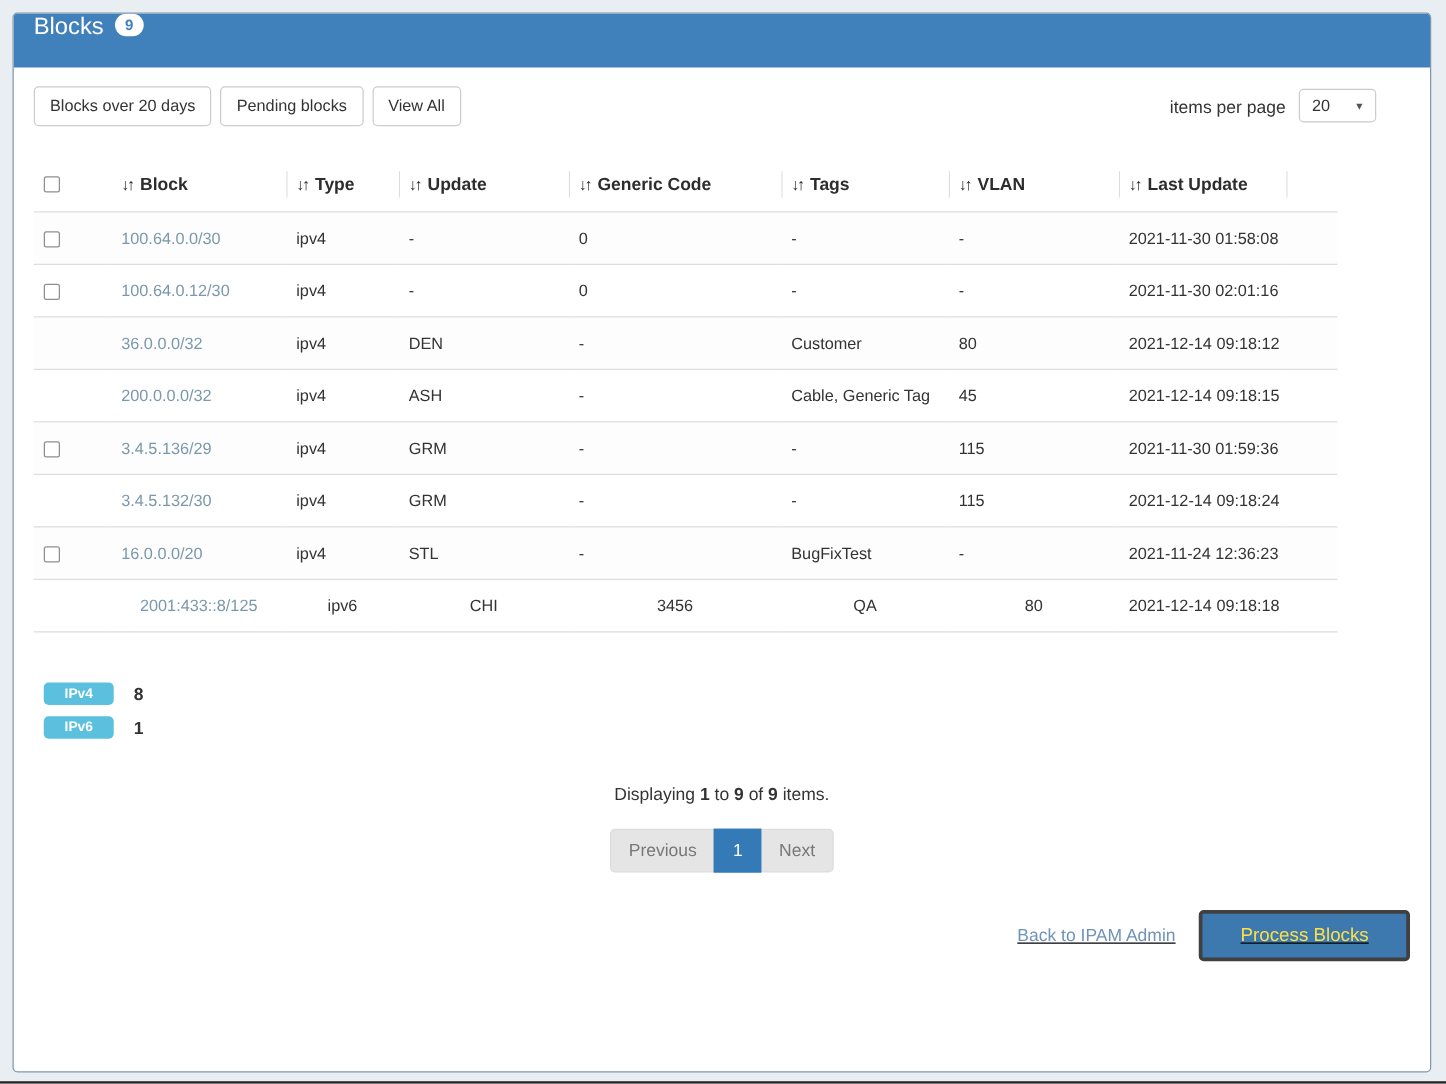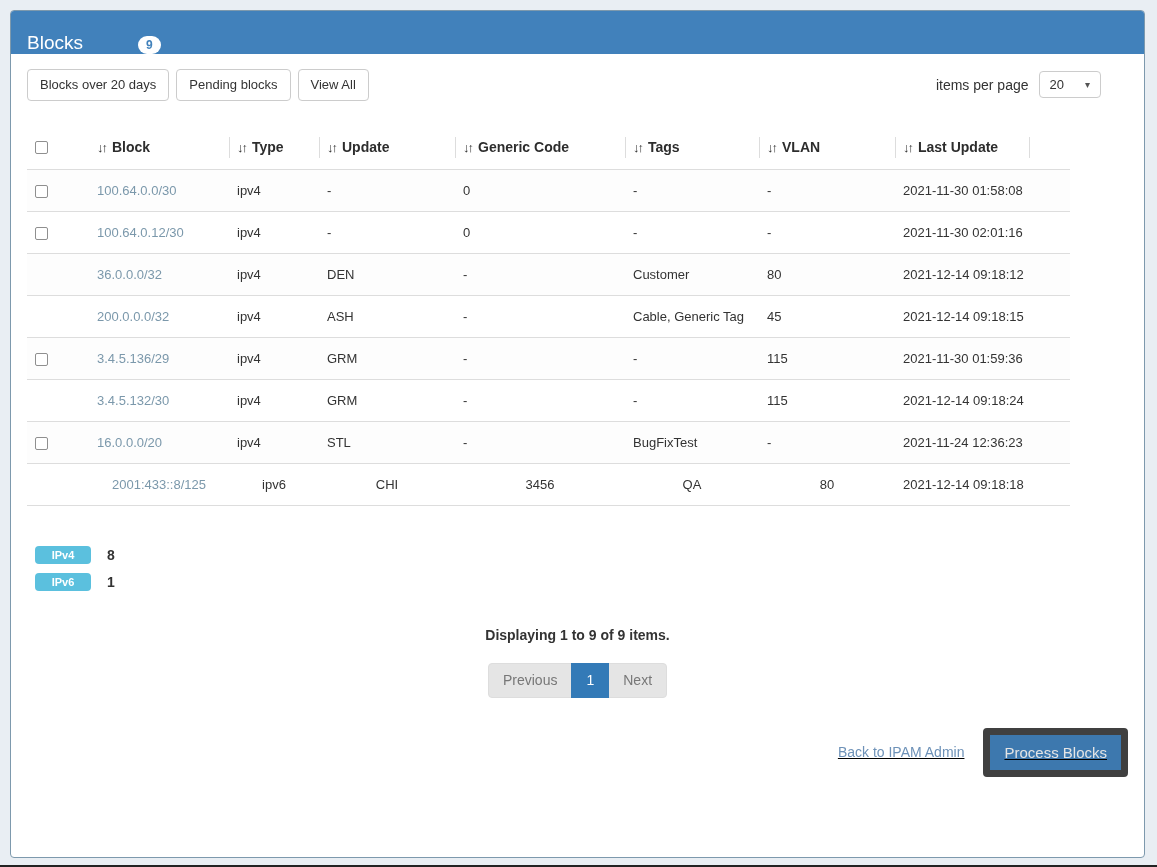--- a/index.html
+++ b/index.html
@@ -11,21 +11,21 @@
   body{
     width:1157px;height:867px;position:relative;overflow:hidden;
     background:#e9eef3;font-family:"Liberation Sans",sans-serif;
   }
   .panel{
     position:absolute;left:10px;top:10px;width:1135px;height:848px;
     background:#fff;border:1px solid var(--panel-border);border-radius:4px;overflow:hidden;
   }
   .panel-heading{
     height:43px;background:var(--header-bg);padding:0 16px;
-    display:flex;align-items:flex-end;gap:46px;
+    display:flex;align-items:flex-start;
   }
   .panel-title{color:#fff;font-size:19px;}
   .count-badge{
     margin-left:9px;background:#fff;color:var(--header-bg);
     font-size:12px;font-weight:bold;border-radius:11px;padding:3px 8px;line-height:1;
   }
   .panel-body{padding:15px 16px;}
   .toolbar{display:flex;justify-content:space-between;align-items:center;}
   .filter-buttons{display:flex;gap:7px;}
   .btn-default{
@@ -61,34 +61,34 @@
     border-radius:2px;background:#fff;cursor:pointer;vertical-align:middle;
   }
   .block-link{color:var(--link);text-decoration:none;cursor:pointer;}
   .summary{margin-top:40px;margin-left:8px;}
   .summary-row{display:flex;align-items:center;gap:16px;margin-bottom:9px;}
   .tag-badge{
     display:inline-block;width:56px;text-align:center;background:var(--info);
     color:#fff;font-size:11px;font-weight:bold;border-radius:4px;padding:3px 0;
   }
   .tag-count{font-size:14px;font-weight:bold;color:#333;}
-  .displaying{margin-top:36px;text-align:center;font-size:14px;color:#333;font-weight:bold;}
+  .displaying{margin-top:36px;text-align:center;font-size:14px;color:#333;}
   .pager-wrap{margin-top:20px;display:flex;justify-content:center;}
   .page-btn{
     display:inline-block;border:1px solid #ddd;background:#e5e5e5;color:#777;
     font-size:14px;padding:8px 14px;margin-left:-1px;cursor:pointer;text-decoration:none;line-height:1.2;
   }
   .page-btn.prev{border-radius:4px 0 0 4px;margin-left:0;}
   .page-btn.next{border-radius:0 4px 4px 0;}
   .page-btn.current{background:var(--accent);border-color:var(--accent);color:#fff;position:relative;}
   .footer-actions{margin-top:30px;display:flex;justify-content:flex-end;align-items:center;gap:19px;text-decoration:underline;}
   .back-link{color:var(--backlink);font-size:14px;text-decoration:none;cursor:pointer;}
   .process-btn{
-    background:#3d78ae;border:7px solid #404040;color:#e5e5e5;font-size:15px;
-    padding:9px 14px;border-radius:4px;cursor:pointer;font-family:inherit;
+    background:#3d78ae;border:3px solid #404040;color:#fde047;font-size:15px;
+    padding:9px 30px;border-radius:4px;cursor:pointer;font-family:inherit;
   }
   .bottom-line{position:absolute;left:0;bottom:0;width:100%;height:2px;background:#222;}
 </style>
 </head>
 <body>
 
 <div class="panel">
   <div class="panel-heading">
     <span class="panel-title">Blocks</span>
     <span class="count-badge">9</span>

